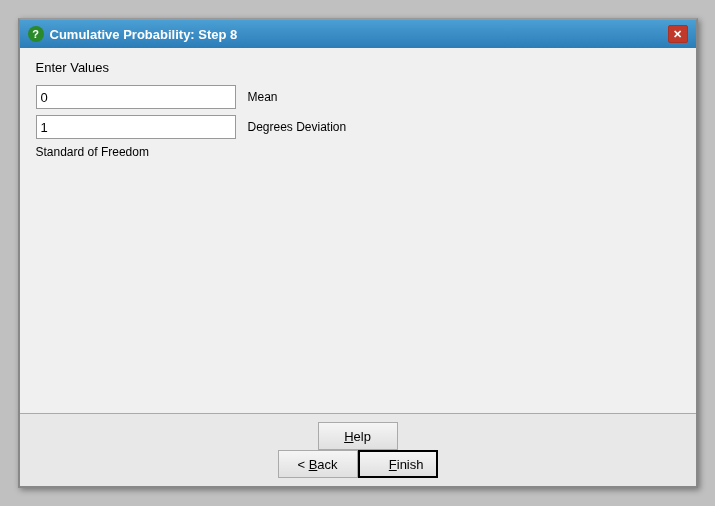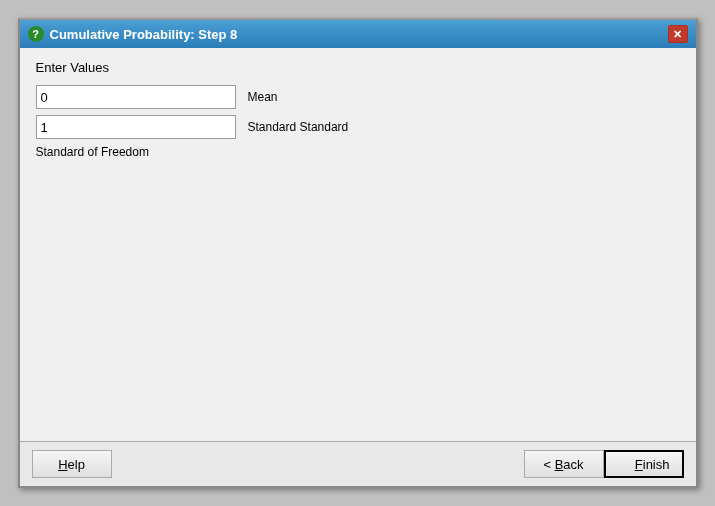--- a/index.html
+++ b/index.html
@@ -130,20 +130,21 @@
     }
 
     .button-bar {
       background: #e8e8e8;
       border-top: 1px solid #aaa;
       padding: 8px 12px;
       display: flex;
       align-items: center;
       justify-content: space-between;
       flex-shrink: 0;
+      flex-direction: column;
     }
 
     .button-group-left {
       display: flex;
       gap: 6px;
     }
 
     .button-group-right {
       display: flex;
     }
@@ -194,21 +195,21 @@
 
     <div class="fields-area">
 
       <div class="field-row">
         <input class="field-input" type="text" value="0" style="">
         <span class="field-label">Mean</span>
       </div>
 
       <div class="field-row">
         <input class="field-input" type="text" value="1" style="">
-        <span class="field-label">Standard Standard</span>
+        <span class="field-label">Degrees Deviation</span>
       </div>
 
       <div class="field-row">
         <span class="field-label">Standard of Freedom</span>
       </div>
 
     </div>
 
     <div class="spacer"></div>
 

